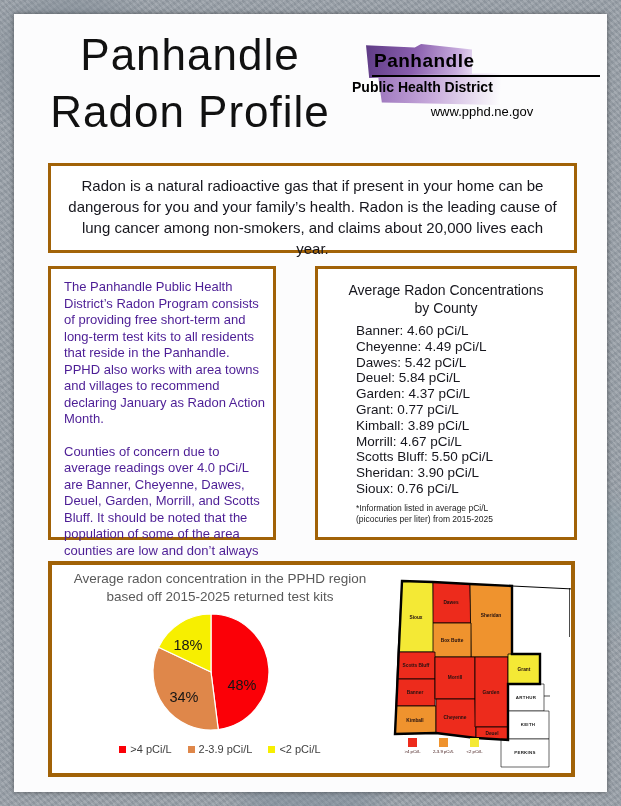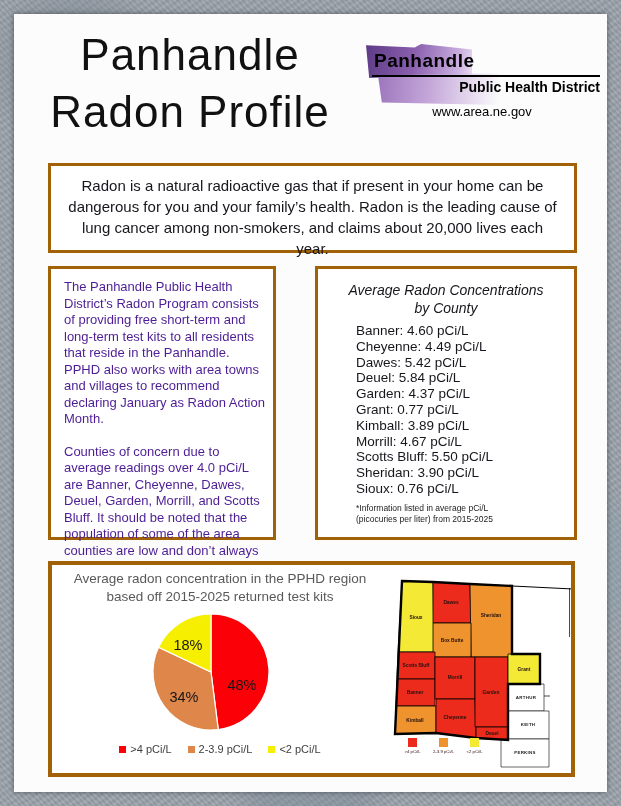--- a/index.html
+++ b/index.html
@@ -22,33 +22,33 @@
   .logo{position:absolute;left:338px;top:30px;width:250px;height:92px;}
   .logo-shape1{position:absolute;left:14px;top:0;width:106px;height:34px;
     background:linear-gradient(100deg,#5e3b85 0%,#8a5fae 45%,#c9aede 85%,#e9ddf3 100%);
     clip-path:polygon(0 4%,46% 10%,52% 0,100% 16%,100% 88%,3% 100%);}
   .logo-shape2{position:absolute;left:26px;top:29px;width:128px;height:32px;
     background:linear-gradient(95deg,#9d76bd 0%,#c4a6d9 40%,rgba(255,255,255,0) 95%);
     clip-path:polygon(0 8%,100% 0,95% 100%,3% 92%);}
   .logo-name{position:absolute;left:22px;top:6px;font-size:19px;font-weight:bold;
     letter-spacing:.5px;color:#000;}
   .logo-underline{position:absolute;left:20px;top:31px;width:228px;height:2px;background:#000;}
-  .logo-sub{position:absolute;left:0;top:35px;width:248px;text-align:right;
+  .logo-sub{position:absolute;left:0;top:35px;width:248px;text-align:left;
     font-size:14px;font-weight:bold;color:#000;}
   .logo-url{position:absolute;left:40px;top:60px;width:180px;text-align:center;
     font-size:13px;color:#000;}
   
   .bbox{position:absolute;border:3px solid #a16207;background:#fff;box-sizing:content-box;}
   .intro-box{left:34px;top:149px;width:523px;height:84px;}
   .intro-box p{margin:9px 14px;text-align:center;font-size:15px;line-height:21px;color:#16161d;}
   .program-box{left:34px;top:252px;width:222px;height:268px;}
   .program-box p{margin:10px 8px 0 13px;font-size:13px;line-height:16.5px;color:#4c1d95;}
   .program-box p + p{margin-top:16px;}
   .county-box{left:301px;top:252px;width:256px;height:268px;}
-  .county-title{margin:12px 6px 6px 6px;text-align:center;font-size:14px;line-height:18px;color:#16161d;font-style:italic;}
+  .county-title{margin:12px 6px 6px 6px;text-align:center;font-size:14px;line-height:18px;color:#16161d;}
   .county-list{list-style:none;margin:4px 0 0 0;padding:0 0 0 38px;
     font-size:13.5px;line-height:15.8px;color:#16161d;}
   .county-footnote{position:absolute;left:38px;bottom:12px;font-size:8.5px;line-height:11px;color:#222;}
   
   .chart-box{left:34px;top:547px;width:519px;height:208px;border-width:4px;overflow:hidden;}
   .chart-title{position:absolute;left:0;top:5px;width:336px;text-align:center;
     font-size:13.5px;line-height:18px;color:#595959;}
   .pie-svg{position:absolute;left:91px;top:39px;}
   .pie-label{font-size:14.5px;fill:#151515;}
   .pie-legend{position:absolute;left:0;top:178px;width:336px;display:flex;
@@ -70,21 +70,21 @@
     <div>Panhandle</div>
     <div>Radon Profile</div>
   </div>
 
   <div class="logo">
     <div class="logo-shape1"></div>
     <div class="logo-shape2"></div>
     <div class="logo-name">Panhandle</div>
     <div class="logo-underline"></div>
     <div class="logo-sub">Public Health District</div>
-    <div class="logo-url">www.area.ne.gov</div>
+    <div class="logo-url">www.pphd.ne.gov</div>
   </div>
 
   <div class="bbox intro-box">
     <p>Radon is a natural radioactive gas that if present in your home can be dangerous for you and your family’s health. Radon is the leading cause of lung cancer among non-smokers, and claims about 20,000 lives each year.</p>
   </div>
 
   <div class="bbox program-box">
     <p>The Panhandle Public Health District’s Radon Program consists of providing free short-term and long-term test kits to all residents that reside in the Panhandle. PPHD also works with area towns and villages to recommend declaring January as Radon Action Month.</p>
     <p>Counties of concern due to average readings over 4.0 pCi/L are Banner, Cheyenne, Dawes, Deuel, Garden, Morrill, and Scotts Bluff. It should be noted that the population of some of the area counties are low and don’t always provide an accurate representation of radon levels.</p>
   </div>

